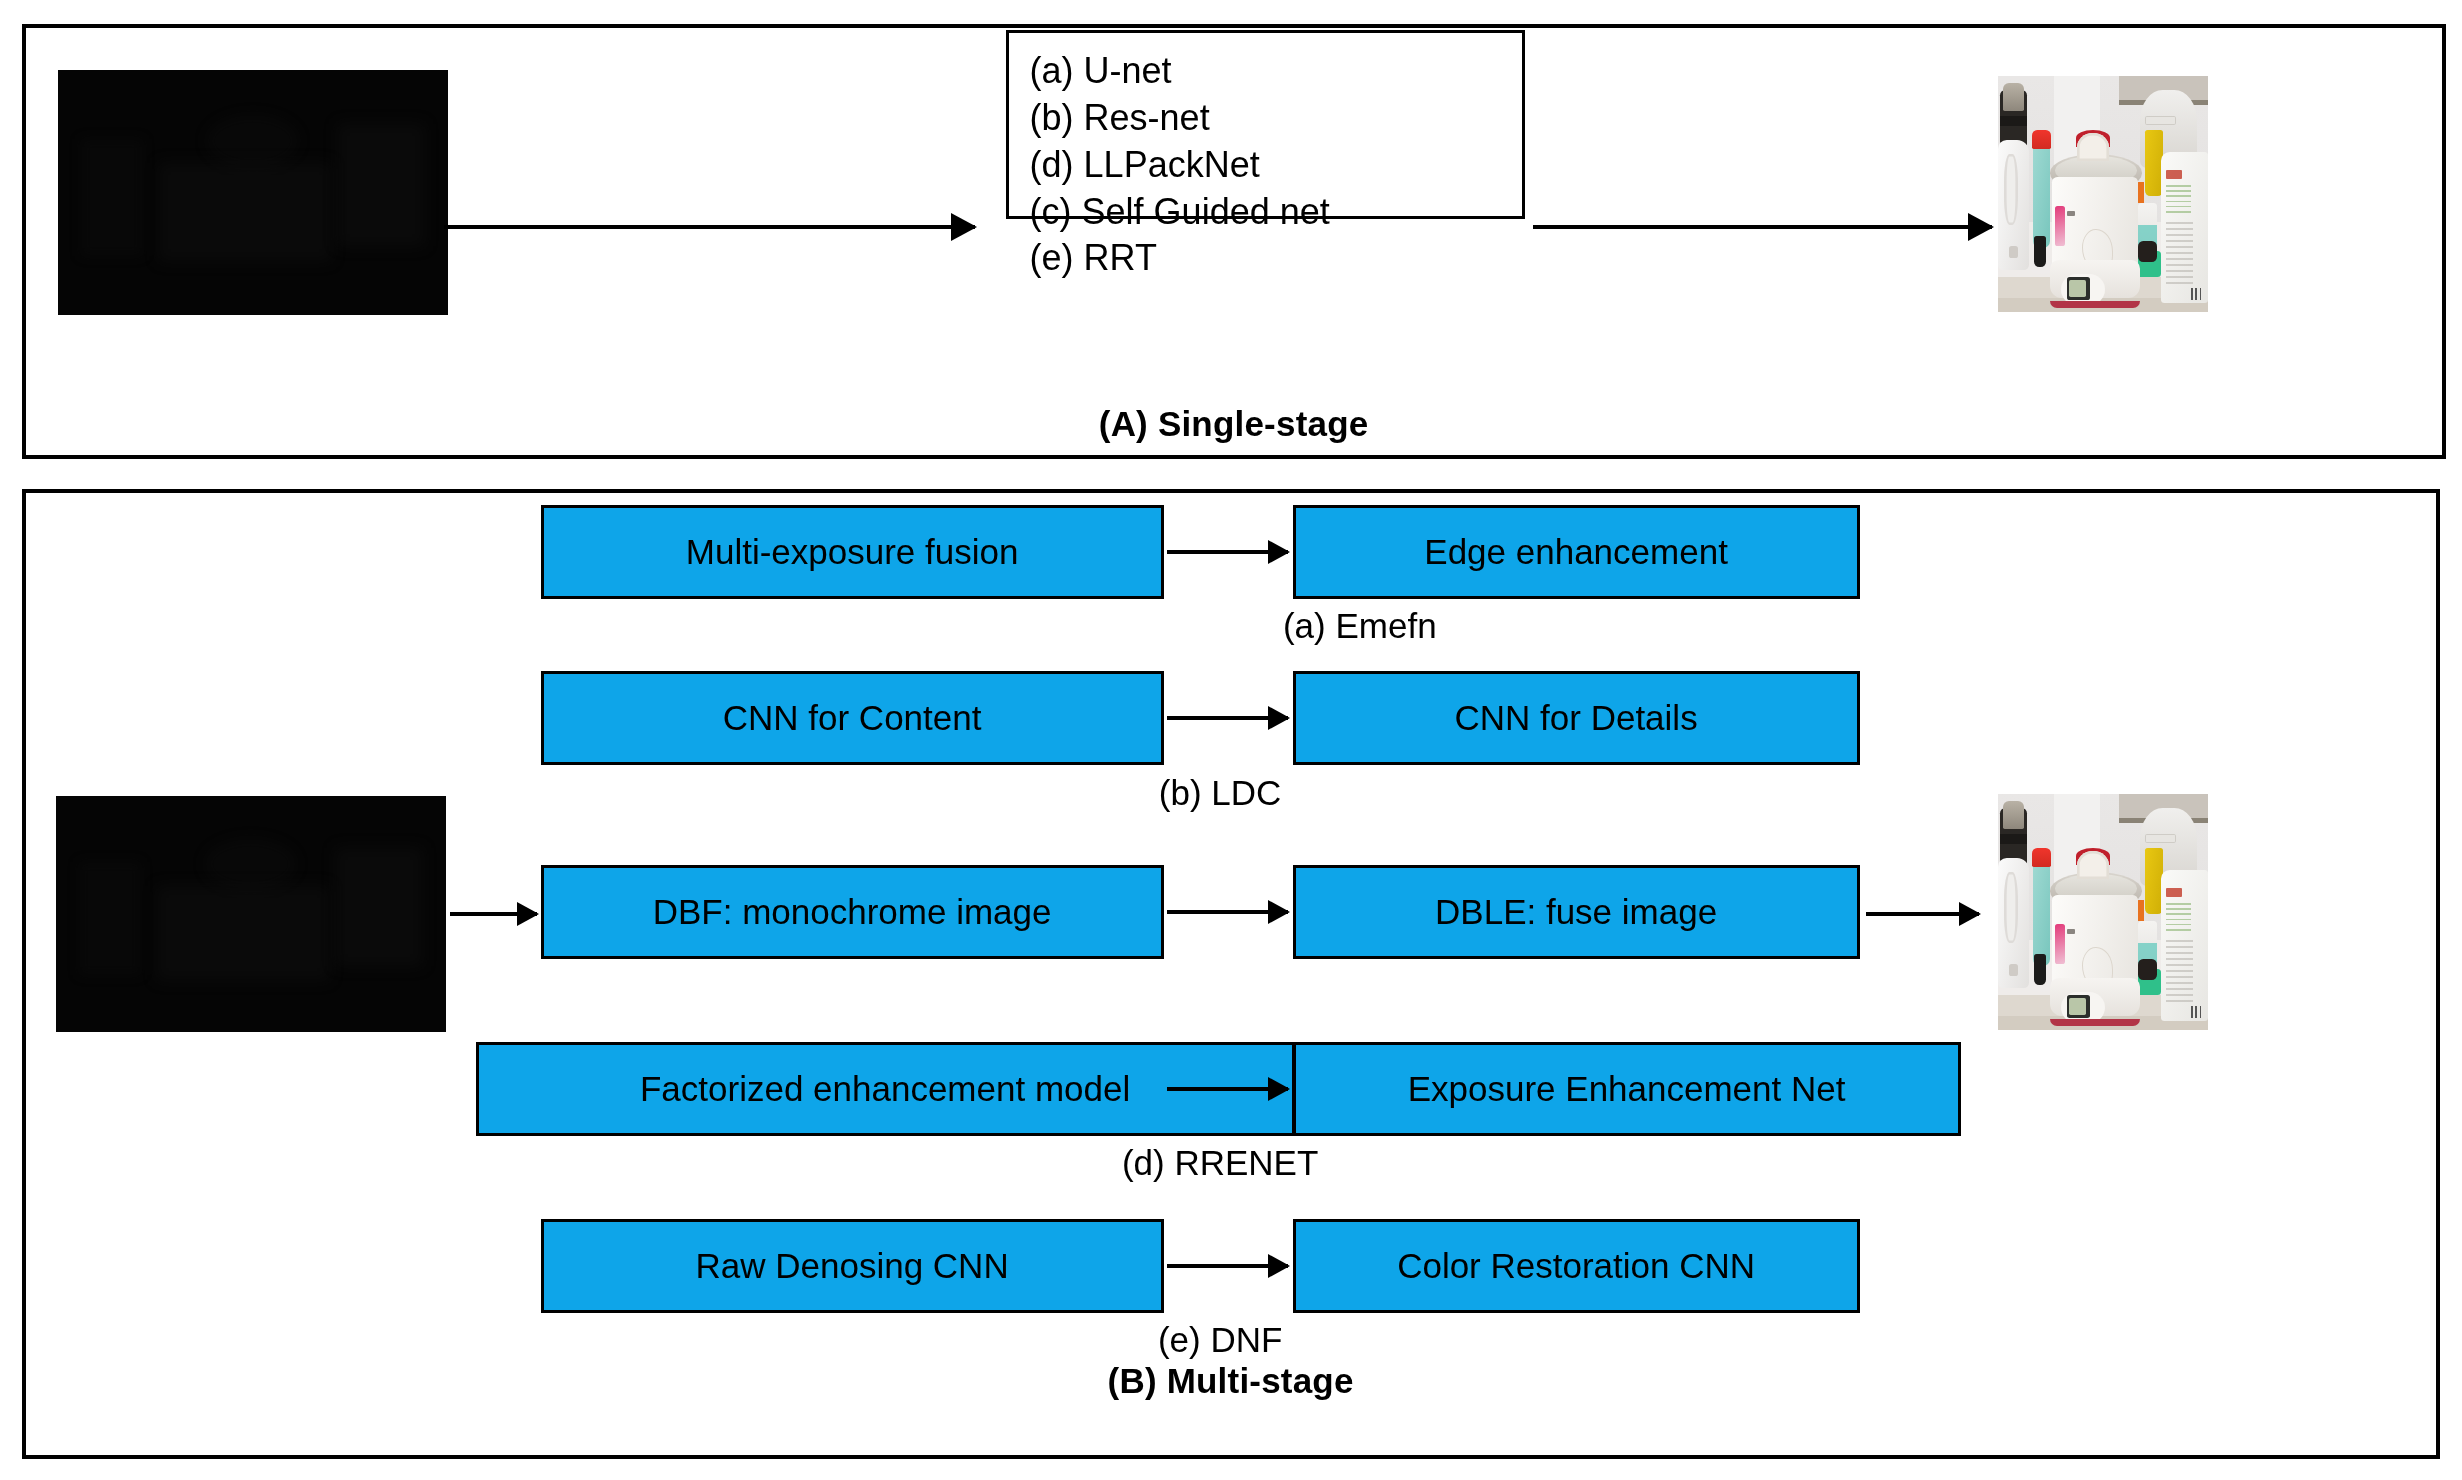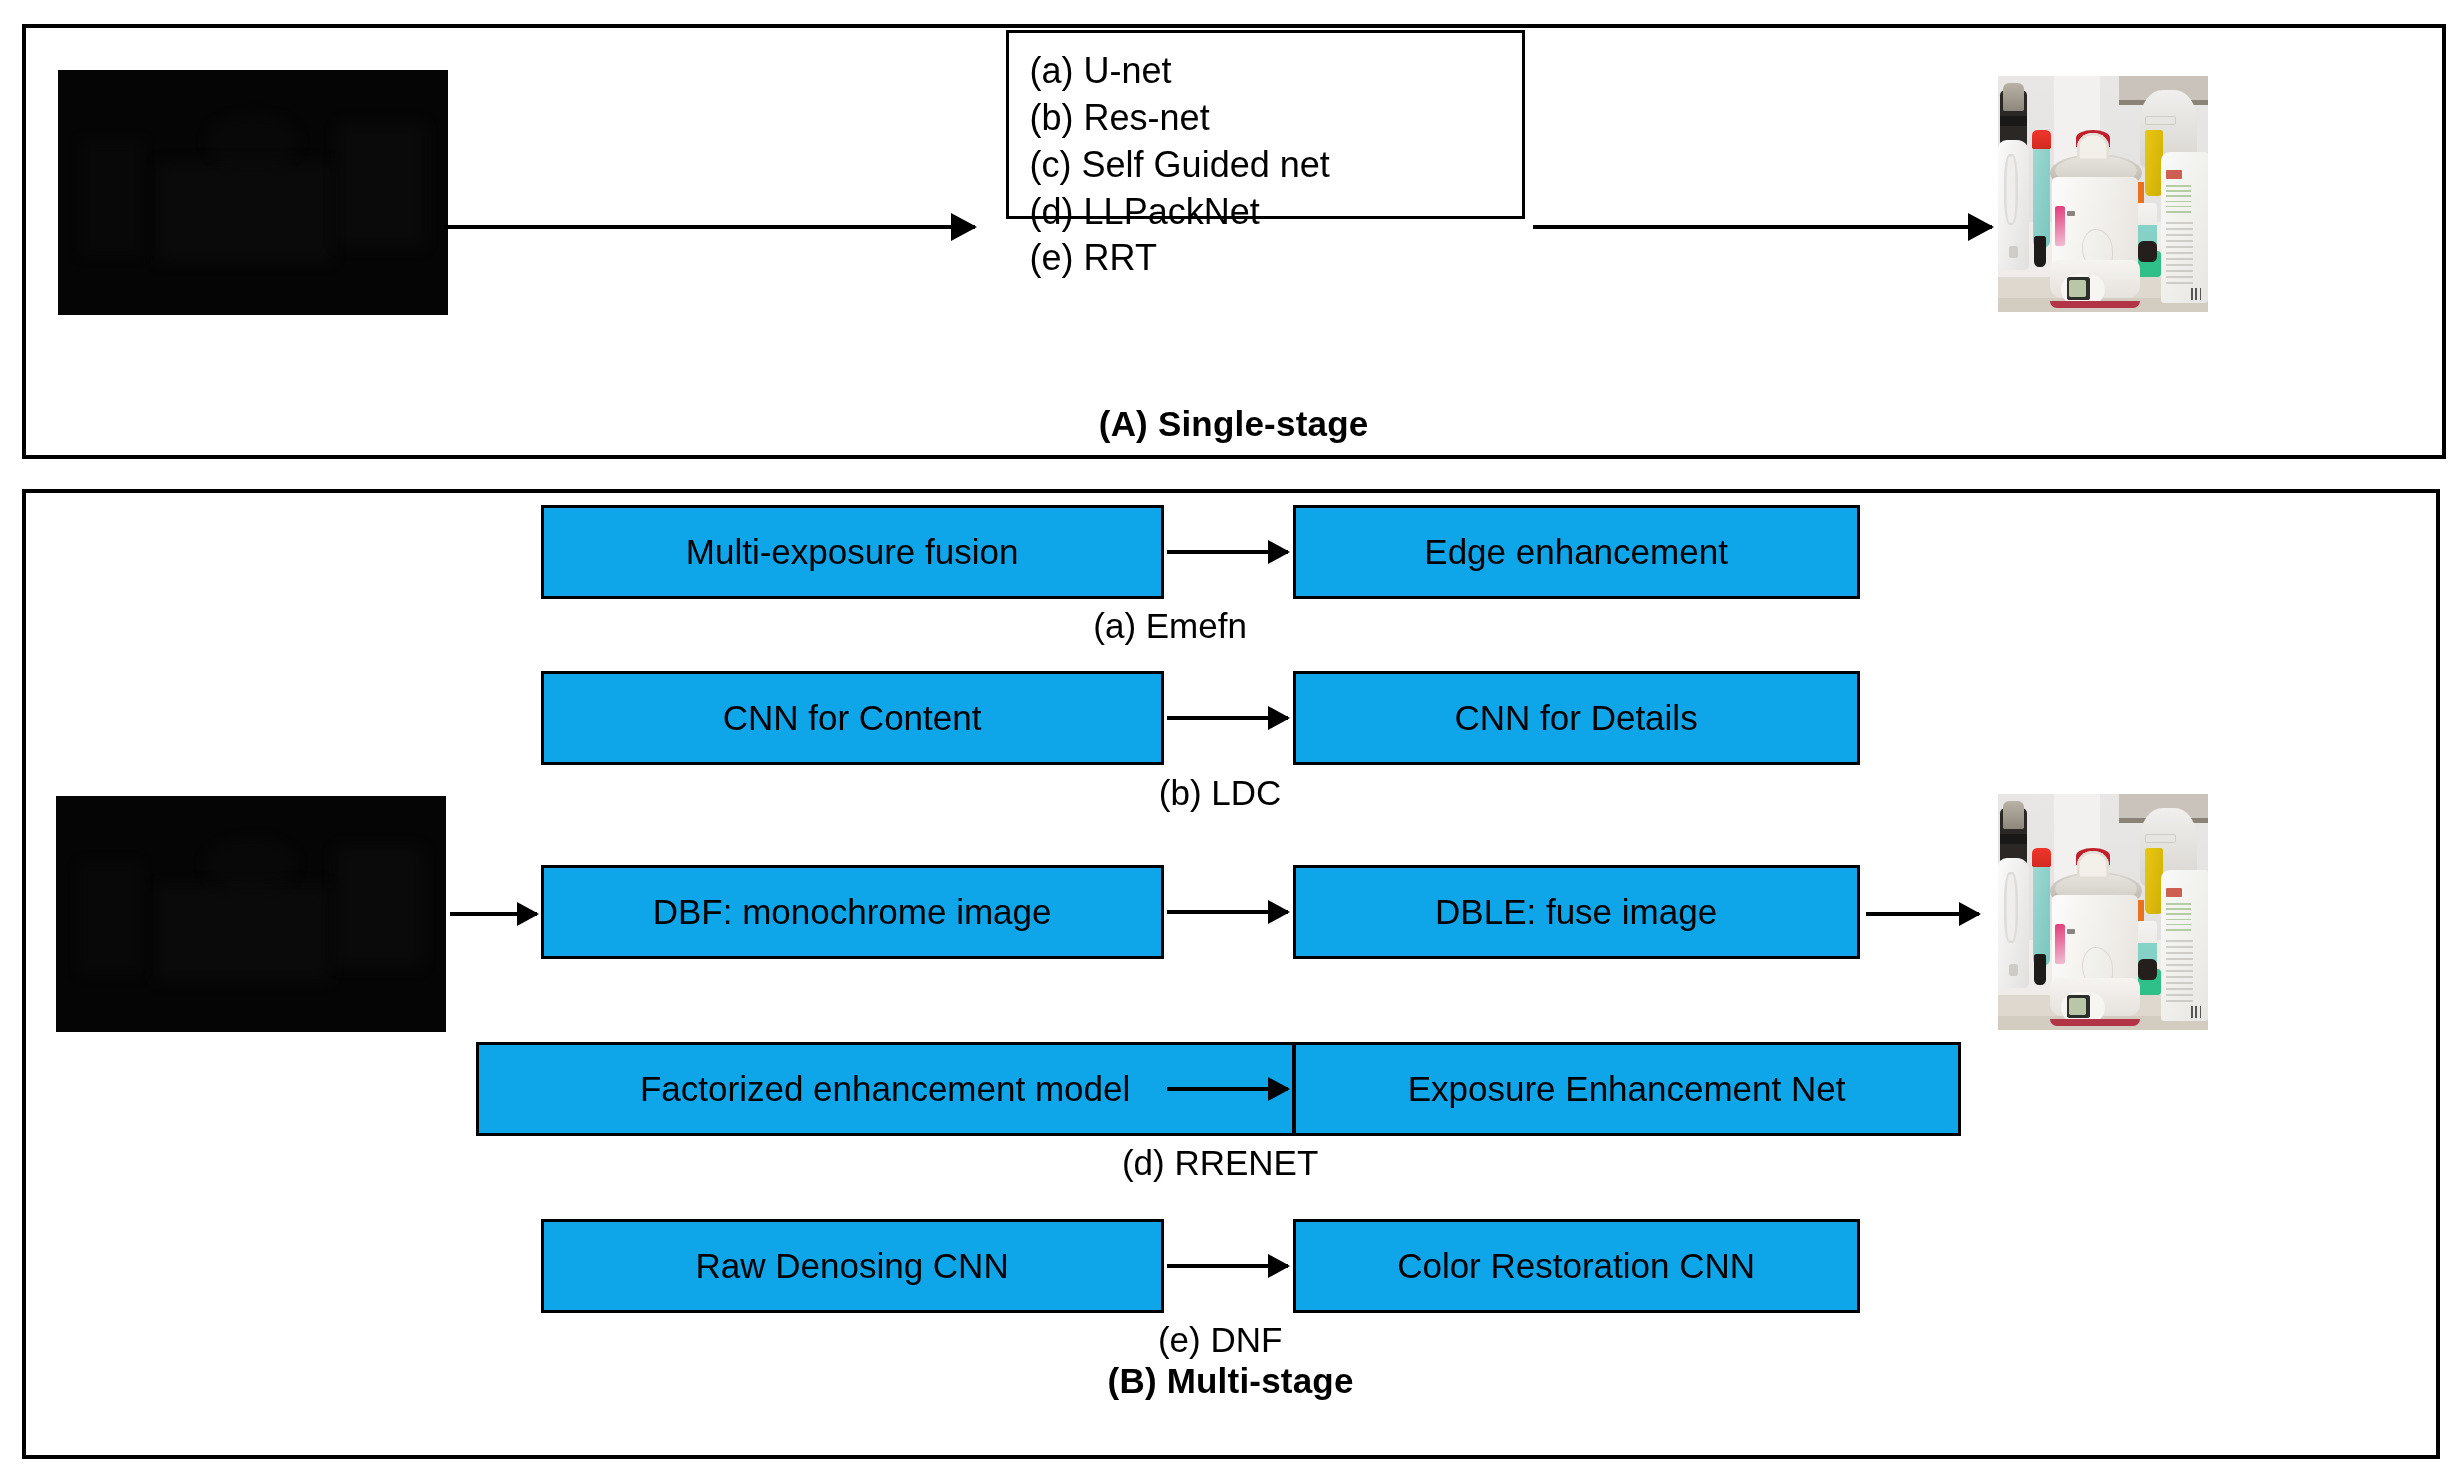--- a/index.html
+++ b/index.html
@@ -118,22 +118,22 @@
       <div class="dk2" style="left:26%;top:38%;width:44%;height:40%;"></div>
       <div class="dk" style="left:6%;top:28%;width:16%;height:48%;"></div>
       <div class="dk2" style="left:72%;top:22%;width:22%;height:50%;"></div>
     </div>
 
     <div class="arrow" style="left:418px;top:197px;width:531px;"></div>
 
     <div class="listbox" style="left:980px;top:1.7px;width:519px;height:189px;">
       <div>(a) U-net</div>
       <div>(b) Res-net</div>
+      <div>(d) LLPackNet</div>
       <div>(c) Self Guided net</div>
-      <div>(d) LLPackNet</div>
       <div>(e) RRT</div>
     </div>
 
     <div class="arrow" style="left:1507px;top:197px;width:459px;"></div>
 
     <div class="photo" style="left:1972px;top:48px;width:210px;height:236px;">
       <div class="kitchen">
         <div class="lay k-wall"></div>
           <div class="lay k-wall2"></div>
         <div class="lay k-shelf"></div>
@@ -189,21 +189,21 @@
       <div class="dk2" style="left:26%;top:38%;width:44%;height:40%;"></div>
       <div class="dk" style="left:6%;top:28%;width:16%;height:48%;"></div>
       <div class="dk2" style="left:72%;top:22%;width:22%;height:50%;"></div>
     </div>
 
     <div class="arrow thin" style="left:424px;top:419px;width:87px;"></div>
 
     <div class="sbox" style="left:515px;top:12px;width:623px;height:94px;">Multi-exposure fusion</div>
     <div class="arrow thin" style="left:1141px;top:57px;width:121px;"></div>
     <div class="sbox" style="left:1267px;top:12px;width:567px;height:94px;">Edge enhancement</div>
-    <div class="sublabel" style="left:928px;top:113px;width:433px;">(a) Emefn</div>
+    <div class="sublabel" style="left:978px;top:113px;width:433px;text-align:right;">(a) Emefn</div>
 
     <div class="sbox" style="left:515px;top:178px;width:623px;height:94px;">CNN for Content</div>
     <div class="arrow thin" style="left:1141px;top:223px;width:121px;"></div>
     <div class="sbox" style="left:1267px;top:178px;width:567px;height:94px;">CNN for Details</div>
     <div class="sublabel" style="left:978px;top:280px;width:433px;">(b) LDC</div>
 
     <div class="sbox" style="left:515px;top:372px;width:623px;height:94px;">DBF: monochrome image</div>
     <div class="arrow thin" style="left:1141px;top:417px;width:121px;"></div>
     <div class="sbox" style="left:1267px;top:372px;width:567px;height:94px;">DBLE: fuse image</div>
 

